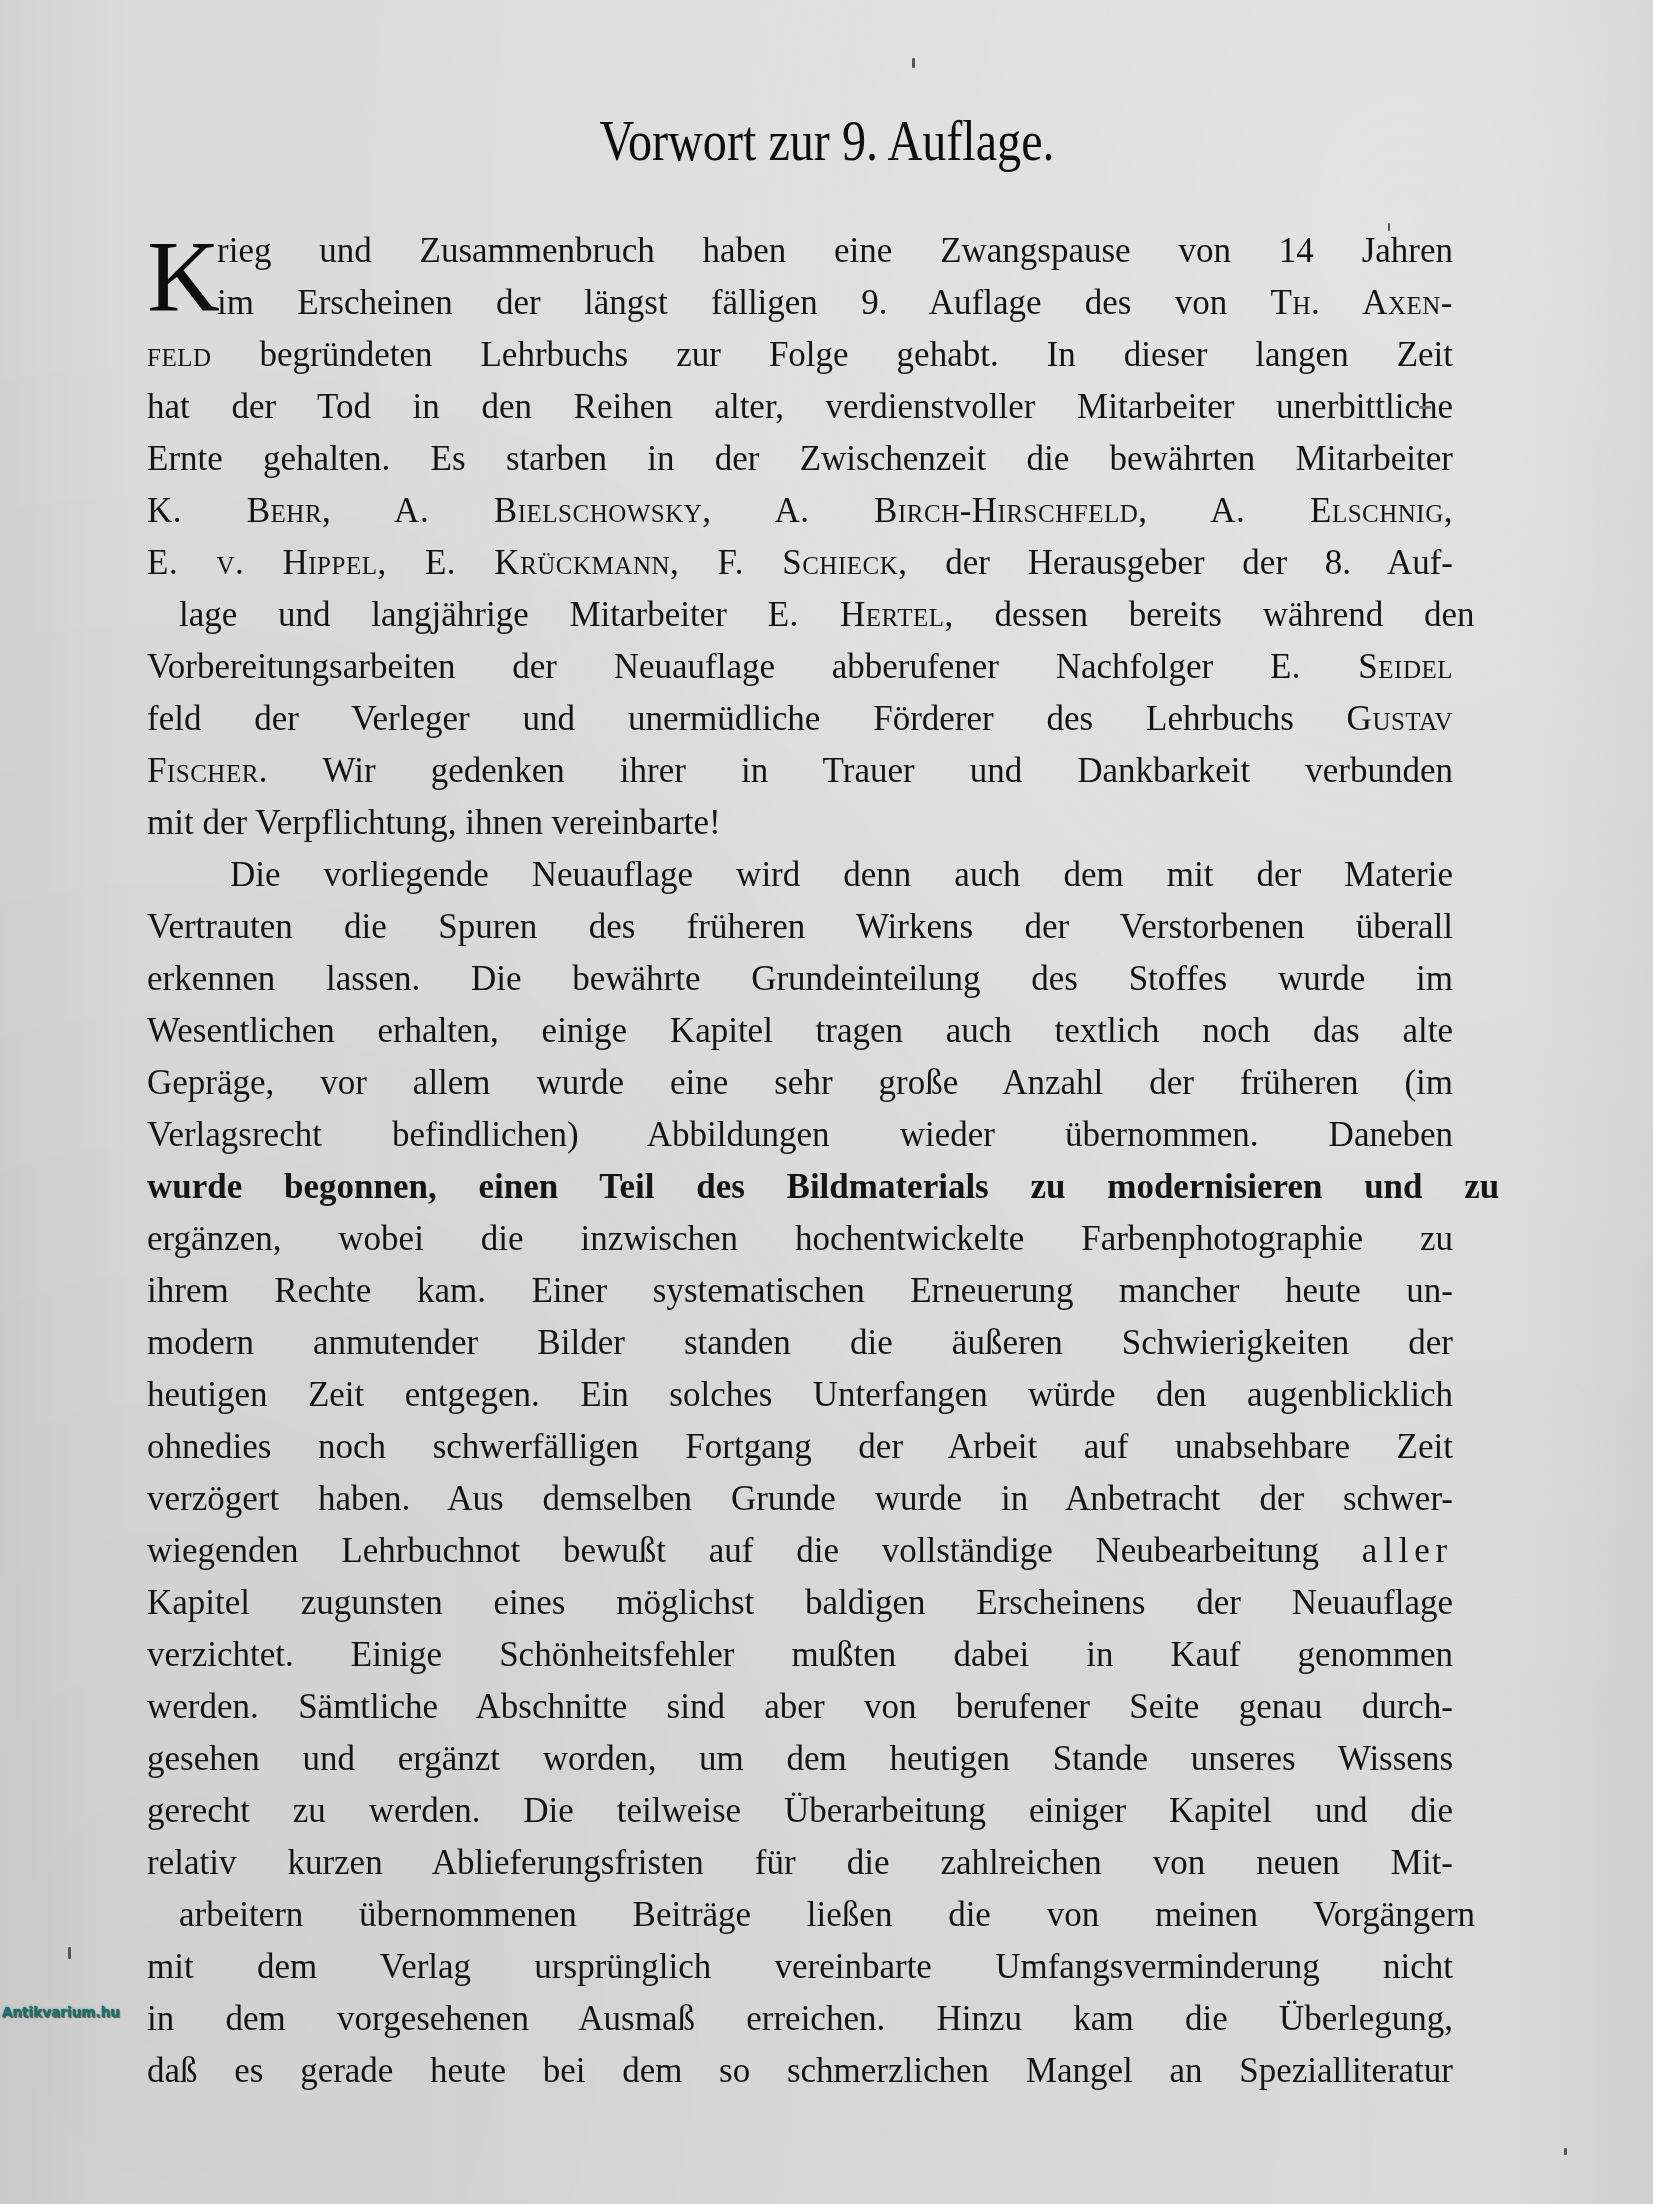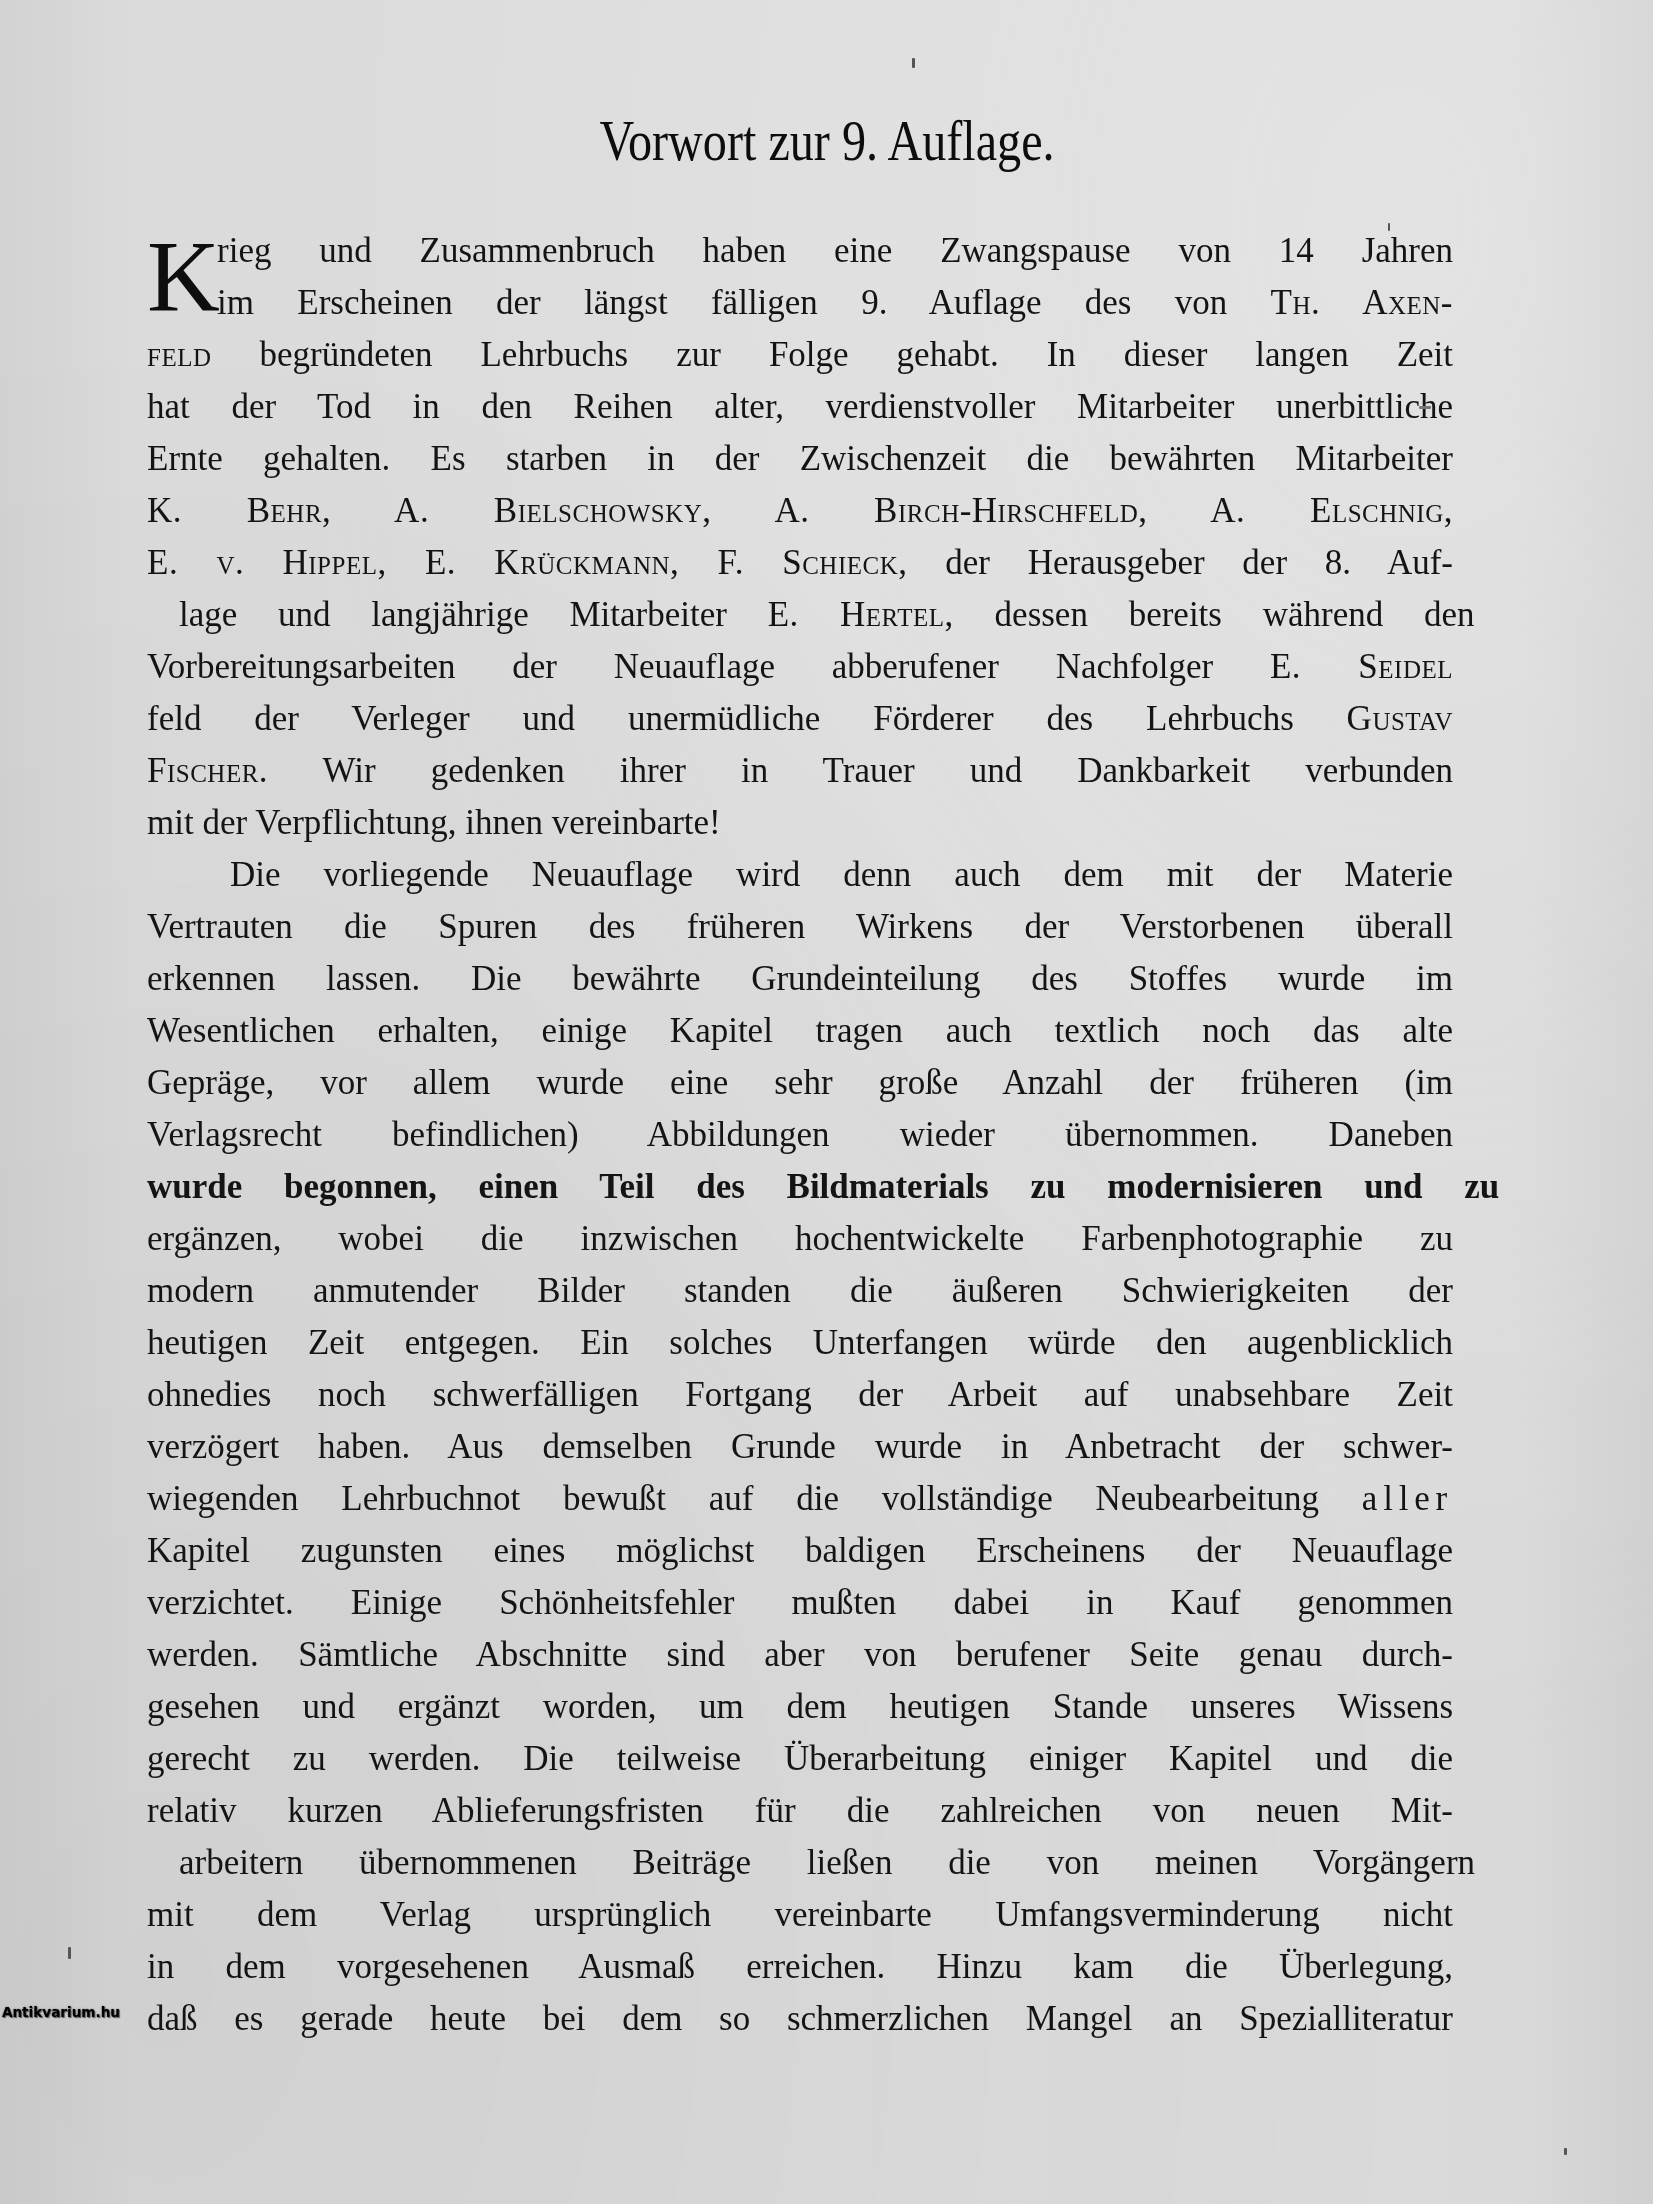--- a/index.html
+++ b/index.html
@@ -81,21 +81,21 @@
   .spaced {
     letter-spacing: 5.8px;
   }
   .watermark {
     position: absolute;
     left: 1.9px;
     bottom: 5.8px;
     font-family: "DejaVu Sans", "Liberation Sans", sans-serif;
     font-weight: bold;
     font-size: 13.6px;
-    color: #000000;
+    color: #0f766e;
     text-shadow: 1px 1px 1px #555, 0 0 1.9px #666;
   }
   .speck {
     position: absolute;
     background: #555;
     border-radius: 1px;
   }
 </style>
 </head>
 <body>
@@ -118,20 +118,21 @@
       <span class="line" style="display: block; word-spacing: 45px;"><span class="sc">Fischer.</span><span> Wir gedenken ihrer in Trauer und Dankbarkeit verbunden</span></span>
       <span class="line last"><span>mit der Verpflichtung, ihnen vereinbarte!</span></span>
       <span class="line indent" style="display: block; word-spacing: 33px;"><span>Die vorliegende Neuauflage wird denn auch dem mit der Materie</span></span>
       <span class="line" style="display: block; word-spacing: 41px;"><span>Vertrauten die Spuren des früheren Wirkens der Verstorbenen überall</span></span>
       <span class="line" style="display: block; word-spacing: 41px;"><span>erkennen lassen. Die bewährte Grundeinteilung des Stoffes wurde im</span></span>
       <span class="line" style="display: block; word-spacing: 33px;"><span>Wesentlichen erhalten, einige Kapitel tragen auch textlich noch das alte</span></span>
       <span class="line" style="display: block; word-spacing: 36px;"><span>Gepräge, vor allem wurde eine sehr große Anzahl der früheren (im</span></span>
       <span class="line" style="display: block; word-spacing: 59px;"><span>Verlagsrecht befindlichen) Abbildungen wieder übernommen. Daneben</span></span>
       <span class="line" style="display: block; word-spacing: 33px; font-weight: bold;"><span>wurde begonnen, einen Teil des Bildmaterials zu modernisieren und zu</span></span>
       <span class="line" style="display: block; word-spacing: 46px;"><span>ergänzen, wobei die inzwischen hochentwickelte Farbenphotographie zu</span></span>
+      <span class="line" style="display: block; word-spacing: 35px;"><span>ihrem Rechte kam. Einer systematischen Erneuerung mancher heute un-</span></span>
       <span class="line" style="display: block; word-spacing: 49px;"><span>modern anmutender Bilder standen die äußeren Schwierigkeiten der</span></span>
       <span class="line" style="display: block; word-spacing: 30px;"><span>heutigen Zeit entgegen. Ein solches Unterfangen würde den augenblicklich</span></span>
       <span class="line" style="display: block; word-spacing: 36px;"><span>ohnedies noch schwerfälligen Fortgang der Arbeit auf unabsehbare Zeit</span></span>
       <span class="line" style="display: block; word-spacing: 29px;"><span>verzögert haben. Aus demselben Grunde wurde in Anbetracht der schwer-</span></span>
       <span class="line" style="display: block; word-spacing: 32px;"><span>wiegenden Lehrbuchnot bewußt auf die vollständige Neubearbeitung </span><span class="spaced">aller</span></span>
       <span class="line" style="display: block; word-spacing: 40px;"><span>Kapitel zugunsten eines möglichst baldigen Erscheinens der Neuauflage</span></span>
       <span class="line" style="display: block; word-spacing: 47px;"><span>verzichtet. Einige Schönheitsfehler mußten dabei in Kauf genommen</span></span>
       <span class="line" style="display: block; word-spacing: 29px;"><span>werden. Sämtliche Abschnitte sind aber von berufener Seite genau durch-</span></span>
       <span class="line" style="display: block; word-spacing: 33px;"><span>gesehen und ergänzt worden, um dem heutigen Stande unseres Wissens</span></span>
       <span class="line" style="display: block; word-spacing: 33px;"><span>gerecht zu werden. Die teilweise Überarbeitung einiger Kapitel und die</span></span>

